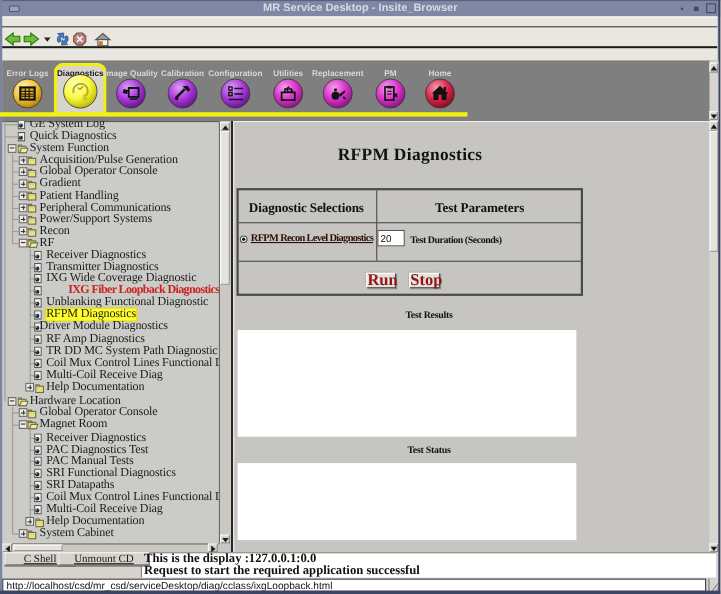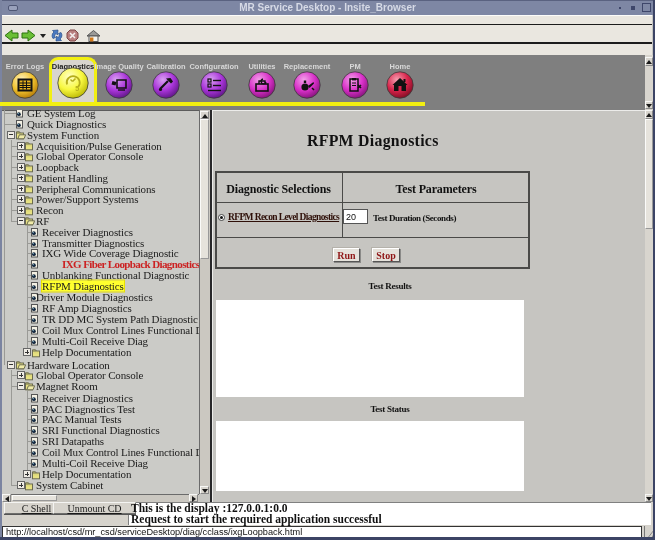--- a/index.html
+++ b/index.html
@@ -73,21 +73,21 @@
   background:#fff; border:1px solid #444; }
 #radio::after { content:""; position:absolute; left:1px; top:1px; width:3px; height:3px;
   border-radius:50%; background:#111; }
 #rlink { left:228px; top:212px; font-size:9.5px; font-weight:bold; color:#2e0f08;
   text-decoration:underline; white-space:nowrap; letter-spacing:-0.62px; }
 #tdur { left:343px; top:209px; width:25px; height:15px; background:#fff;
   border:1px solid #555; font-size:9px; padding-left:2px; padding-top:2px; color:#111; }
 #tdlbl { left:373px; top:213px; font-size:9px; font-weight:bold; color:#111; white-space:nowrap; letter-spacing:-0.4px; }
 .pbtn { position:absolute; background:#e5e2db; border:1px solid #fff;
   border-right-color:#555; border-bottom-color:#555; box-shadow:1px 1px 0 #8a8a88, -1px -1px 0 #b5b2ab;
-  color:#8f1616; font-weight:bold; font-size:10px; text-align:center;
+  color:#8f1616; font-weight:bold; font-size:15px; text-align:center;
   font-family:"Liberation Serif", serif; }
 .clbl { position:absolute; font-size:9px; font-weight:bold; color:#111; text-align:center; letter-spacing:-0.25px;
   font-family:"Liberation Serif", serif; }
 .wbox { position:absolute; background:#fff; }
 
 #hscroll { left:2px; top:494px; width:197px; height:8px; background:#cbc8c1; border-top:1px solid #6b6b6b;}
 #botbar { left:0px; top:502px; width:655px; height:24px; background:#d6d3cc; }
 #statuswhite { left:128px; top:502px; width:523px; height:23px; background:#fff;
   border-left:1px solid #808080; border-top:1px solid #808080; }
 .st { position:absolute; font-family:"Liberation Serif", serif; font-size:11.5px;
@@ -332,21 +332,21 @@
 <div class="hst" style="left:11px;top:167.0px;width:6px"></div>
 <div class="xb" style="left:17px;top:163.0px">
       <span class="xh"></span>
       <span class="xv"></span>
     </div>
 <svg class="ic" style="left:25px;top:162.5px" width="10" height="10" viewBox="0 0 10 10">
       <path d="M0.5 3 L0.5 1.8 L3.5 1.8 L4.3 3" fill="#e7e182" stroke="#6b6b50" stroke-width="1"></path>
       <rect x="0.5" y="3" width="7" height="5.8" fill="#e7e182" stroke="#6b6b50" stroke-width="1"></rect>
       <line x1="1.5" y1="4.8" x2="6.5" y2="4.8" stroke="#d8d270" stroke-width="0.8"></line>
     </svg>
-<span class="tt" style="left:36px;top:167.0px">Loopback</span>
+<span class="tt" style="left:36px;top:167.0px">Gradient</span>
 <div class="hst" style="left:11px;top:177.8px;width:6px"></div>
 <div class="xb" style="left:17px;top:173.8px">
       <span class="xh"></span>
       <span class="xv"></span>
     </div>
 <svg class="ic" style="left:25px;top:173.3px" width="10" height="10" viewBox="0 0 10 10">
       <path d="M0.5 3 L0.5 1.8 L3.5 1.8 L4.3 3" fill="#e7e182" stroke="#6b6b50" stroke-width="1"></path>
       <rect x="0.5" y="3" width="7" height="5.8" fill="#e7e182" stroke="#6b6b50" stroke-width="1"></rect>
       <line x1="1.5" y1="4.8" x2="6.5" y2="4.8" stroke="#d8d270" stroke-width="0.8"></line>
     </svg>

